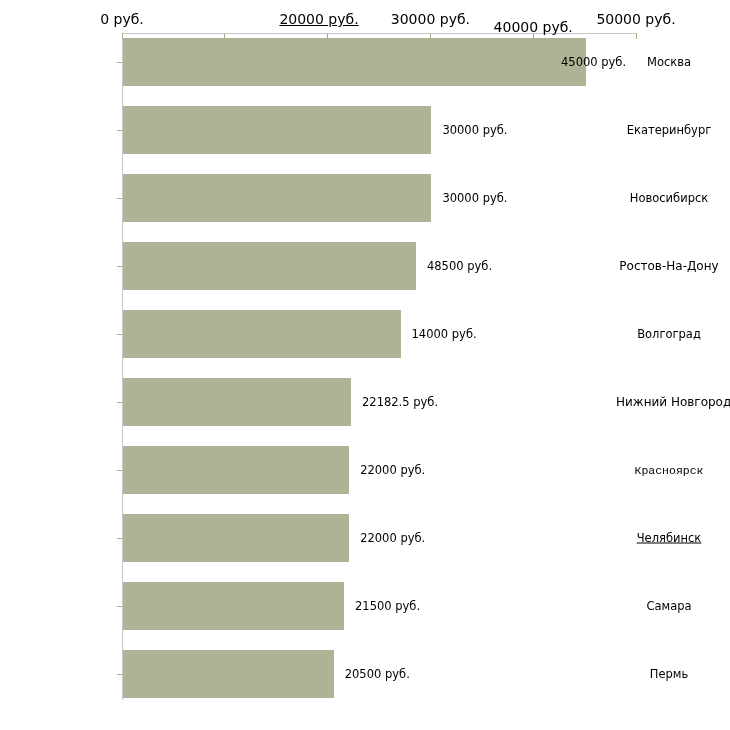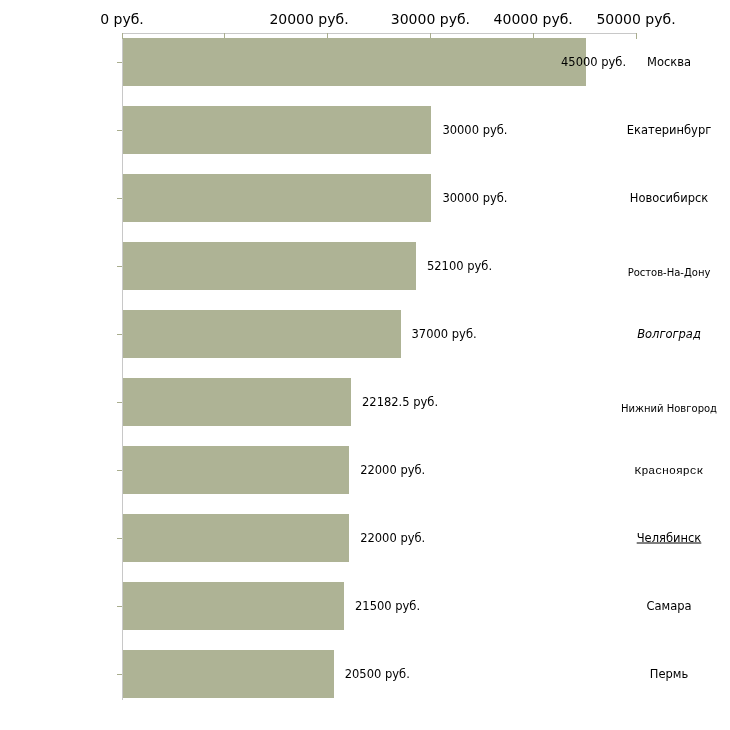--- a/index.html
+++ b/index.html
@@ -74,22 +74,21 @@
     text-align: center;
     padding-right: 8px;
     box-sizing: border-box;
     font-size: 11.5px;
     color: #000000;
     white-space: nowrap;
     line-height: 13px;
     transform: translateY(-50%);
   }
   .cat-label.small {
-    font-size: 10px;
-    margin-top: 6px;
+    font-size: 12px;
   }
 
   
   .bar {
     position: absolute;
     left: 123px;
     background: #aeb395;
   }
 
   .bar-value {
@@ -113,44 +112,44 @@
       <div class="x-tick" style="left: 121.5px;"></div>
       <div class="x-tick" style="left: 224.3px;"></div>
       <div class="x-tick" style="left: 327.1px;"></div>
       <div class="x-tick" style="left: 429.9px;"></div>
       <div class="x-tick" style="left: 532.7px;"></div>
       <div class="x-tick" style="left: 635.5px;"></div>
     </div>
   <div id="x-tick-labels">
       <div class="x-tick-label" style="left: 122px;">0 руб.</div>
       <div class="x-tick-label" style="left: 224.8px; margin-top: 44px;">10000 руб.</div>
-      <div class="x-tick-label" style="left: 309px;">20000 руб.</div>
+      <div class="x-tick-label" style="left: 319px; text-decoration: underline;">20000 руб.</div>
       <div class="x-tick-label" style="left: 430.4px;">30000 руб.</div>
-      <div class="x-tick-label" style="left: 533.2px;">40000 руб.</div>
+      <div class="x-tick-label" style="left: 533.2px; margin-top: 8px;">40000 руб.</div>
       <div class="x-tick-label" style="left: 636px;">50000 руб.</div>
     </div>
 
   <div id="y-ticks">
       <div class="y-tick" style="top: 62px;"></div>
       <div class="y-tick" style="top: 130px;"></div>
       <div class="y-tick" style="top: 198px;"></div>
       <div class="y-tick" style="top: 266px;"></div>
       <div class="y-tick" style="top: 334px;"></div>
       <div class="y-tick" style="top: 402px;"></div>
       <div class="y-tick" style="top: 470px;"></div>
       <div class="y-tick" style="top: 538px;"></div>
       <div class="y-tick" style="top: 606px;"></div>
       <div class="y-tick" style="top: 674px;"></div>
     </div>
   <div id="cat-labels">
       <div class="cat-label" style="top: 62px;">Москва</div>
       <div class="cat-label" style="top: 130px;">Екатеринбург</div>
       <div class="cat-label" style="top: 198px;">Новосибирск</div>
       <div class="cat-label small" style="top: 266px;">Ростов-На-Дону</div>
-      <div class="cat-label" style="top: 334px; font-style: italic;">Волгоград</div>
+      <div class="cat-label" style="top: 334px;">Волгоград</div>
       <div class="cat-label small" style="top: 402px;">Нижний Новгород</div>
       <div class="cat-label" style="top: 470px; font-family: Liberation Mono, monospace;">Красноярск</div>
       <div class="cat-label" style="top: 538px; text-decoration: underline;">Челябинск</div>
       <div class="cat-label" style="top: 606px;">Самара</div>
       <div class="cat-label" style="top: 674px;">Пермь</div>
     </div>
 
   <div id="bars">
       <div class="bar" title="Москва — 45000 руб." style="top: 38px; width: 462.6px; height: 48px; background: rgb(174, 179, 149);"></div>
       <div class="bar" title="Екатеринбург — 30000 руб." style="top: 106px; width: 308.4px; height: 48px; background: rgb(174, 179, 149);"></div>
@@ -160,22 +159,22 @@
       <div class="bar" title="Нижний Новгород — 22182.5 руб." style="top: 378px; width: 228.036px; height: 48px; background: rgb(174, 179, 149);"></div>
       <div class="bar" title="Красноярск — 22000 руб." style="top: 446px; width: 226.16px; height: 48px; background: rgb(174, 179, 149);"></div>
       <div class="bar" title="Челябинск — 22000 руб." style="top: 514px; width: 226.16px; height: 48px; background: rgb(174, 179, 149);"></div>
       <div class="bar" title="Самара — 21500 руб." style="top: 582px; width: 221.02px; height: 48px; background: rgb(174, 179, 149);"></div>
       <div class="bar" title="Пермь — 20500 руб." style="top: 650px; width: 210.74px; height: 48px; background: rgb(174, 179, 149);"></div>
     </div>
   <div id="bar-values">
       <div class="bar-value" style="left: 561px; top: 62px;">45000 руб.</div>
       <div class="bar-value" style="left: 442.4px; top: 130px;">30000 руб.</div>
       <div class="bar-value" style="left: 442.4px; top: 198px;">30000 руб.</div>
-      <div class="bar-value" style="left: 426.98px; top: 266px;">52100 руб.</div>
-      <div class="bar-value" style="left: 411.56px; top: 334px;">37000 руб.</div>
+      <div class="bar-value" style="left: 426.98px; top: 266px;">48500 руб.</div>
+      <div class="bar-value" style="left: 411.56px; top: 334px;">14000 руб.</div>
       <div class="bar-value" style="left: 362.036px; top: 402px;">22182.5 руб.</div>
       <div class="bar-value" style="left: 360.16px; top: 470px;">22000 руб.</div>
       <div class="bar-value" style="left: 360.16px; top: 538px;">22000 руб.</div>
       <div class="bar-value" style="left: 355.02px; top: 606px;">21500 руб.</div>
       <div class="bar-value" style="left: 344.74px; top: 674px;">20500 руб.</div>
     </div>
 
 </div>
 
 </body></html>

